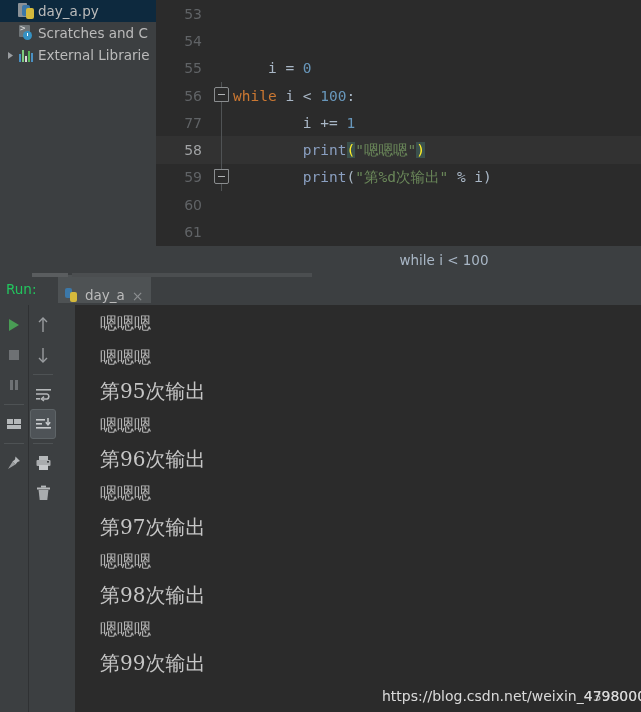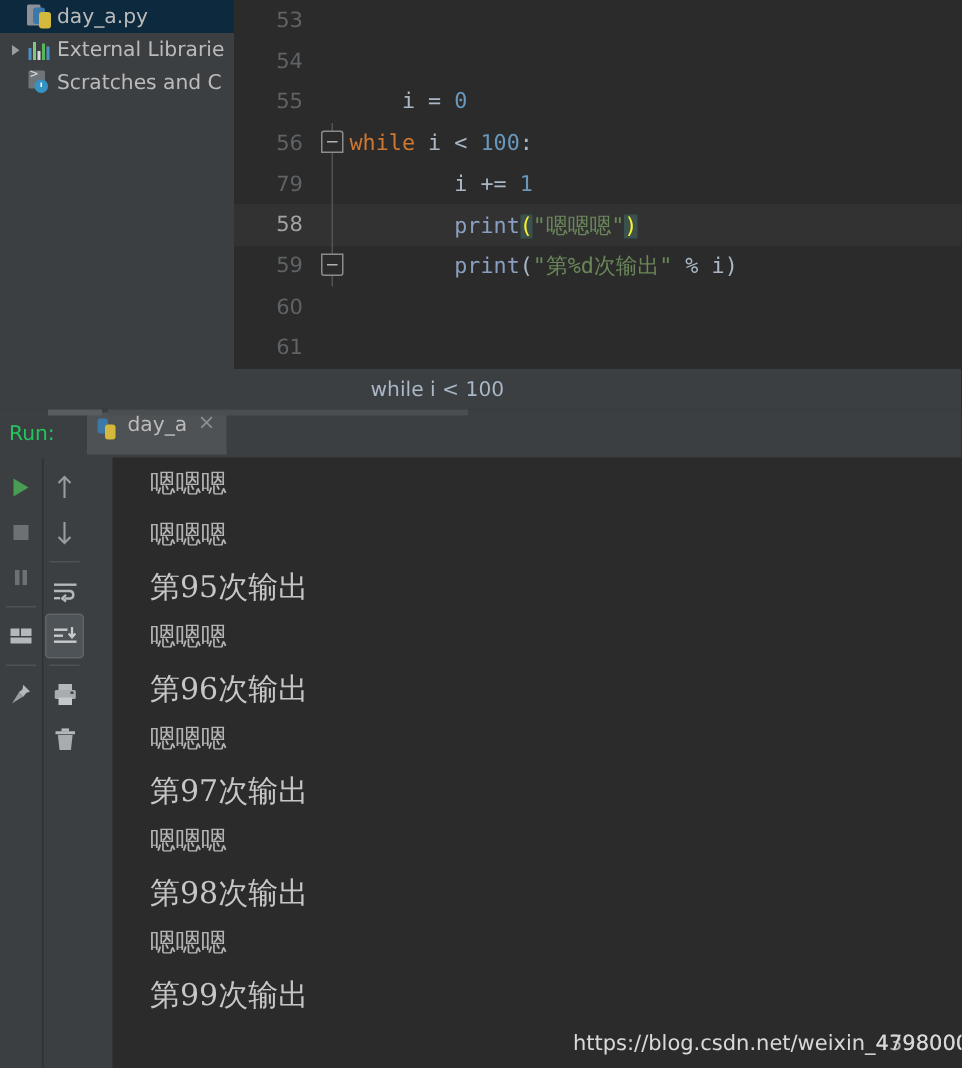--- a/index.html
+++ b/index.html
@@ -161,21 +161,21 @@
   .tok-str    { color: #6a8759; }
   .tok-plain  { color: #a9b7c6; }
   .tok-op     { color: #a9b7c6; }
   .paren-hl   { background: #3b514d; color: #ffef28; }
 
   
   .breadcrumb-bar {
     position: absolute; left: 0; top: 246px;
     width: 485px; height: 27px;
     background: #3c3f41;
-    display: flex; align-items: center;
+    display: flex; align-items: center; justify-content: center;
   }
   .breadcrumb-bar .crumb {
     margin-left: 91px;
     color: #a9b7c6;
     font-size: 13.5px;
   }
 
   
   .run-panel {
     position: absolute; left: 0; top: 273px;
@@ -190,21 +190,21 @@
   }
   .run-label {
     margin-left: 6px;
     color: #22c55e;
     font-size: 13.5px;
     width: 52px;
     flex: none;
   }
   .run-tab {
     height: 28px;
-    display: flex; align-items: flex-start;
+    display: flex; align-items: flex-end;
     background: #4e5254;
     padding: 0 7px 0 6px;
     gap: 5px;
   }
   .run-tab .tab-label { color: #bbbbbb; font-size: 13.5px; }
   .run-tab .close-x {
     color: #8c8f91; font-size: 14px; line-height: 1;
     margin-left: 2px;
   }
   .scroll-seg-a {
@@ -290,51 +290,51 @@
       <div class="tree-row selected">
         <span class="arrow"></span>
         <span class="ticon">
           <span class="py-icon">
             <span class="doc"></span>
             <span class="pg blue" style="left:4px;top:2px;"></span>
             <span class="pg yellow" style="left:8px;top:5px;"></span>
           </span>
         </span>
         <span class="tlabel">day_a.py</span>
+      </div>
+
+      <div class="tree-row">
+        <span class="arrow"></span>
+        <span class="ticon">
+          <span class="scr-icon">
+            <span class="sheet"></span>
+            <span class="clock"></span>
+          </span>
+        </span>
+        <span class="tlabel">Scratches and C</span>
       </div>
 
       <div class="tree-row">
         <span class="arrow">
           <svg width="9" height="9" viewBox="0 0 9 9">
               <path d="M2 1 L7 4.5 L2 8 Z" fill="#9a9da0"></path>
             </svg>
         </span>
         <span class="ticon">
           <span class="bars-icon">
             <i style="height:8px;background:#4a90c2;"></i>
             <i style="height:12px;background:#7ec97e;"></i>
             <i style="height:6px;background:#d8d8d8;"></i>
             <i style="height:11px;background:#58b858;"></i>
             <i style="height:9px;background:#4a90c2;"></i>
           </span>
         </span>
         <span class="tlabel">External Librarie</span>
       </div>
 
-      <div class="tree-row">
-        <span class="arrow"></span>
-        <span class="ticon">
-          <span class="scr-icon">
-            <span class="sheet"></span>
-            <span class="clock"></span>
-          </span>
-        </span>
-        <span class="tlabel">Scratches and C</span>
-      </div>
-
     </div>
 
     <div class="editor">
       <div class="code-area" id="code-area">
           <div class="code-line">
             <div class="gutter-num">53</div>
             <div class="fold-col"></div>
             <div class="code-text"></div>
           </div>
           <div class="code-line">
@@ -349,21 +349,21 @@
           </div>
           <div class="code-line">
             <div class="gutter-num">56</div>
             <div class="fold-col">
               <div class="fold-line"></div>
               <div class="fold-box start"></div>
             </div>
             <div class="code-text"><span class="tok-kw">while</span><span class="tok-plain"> i </span><span class="tok-op">&lt;</span><span class="tok-plain"> </span><span class="tok-num">100</span><span class="tok-plain">:</span></div>
           </div>
           <div class="code-line">
-            <div class="gutter-num">79</div>
+            <div class="gutter-num">77</div>
             <div class="fold-col">
               <div class="fold-line"></div>
             </div>
             <div class="code-text"><span class="tok-plain">        </span><span class="tok-plain">i</span><span class="tok-op"> += </span><span class="tok-num">1</span></div>
           </div>
           <div class="code-line current">
             <div class="gutter-num">58</div>
             <div class="fold-col">
               <div class="fold-line"></div>
             </div>

